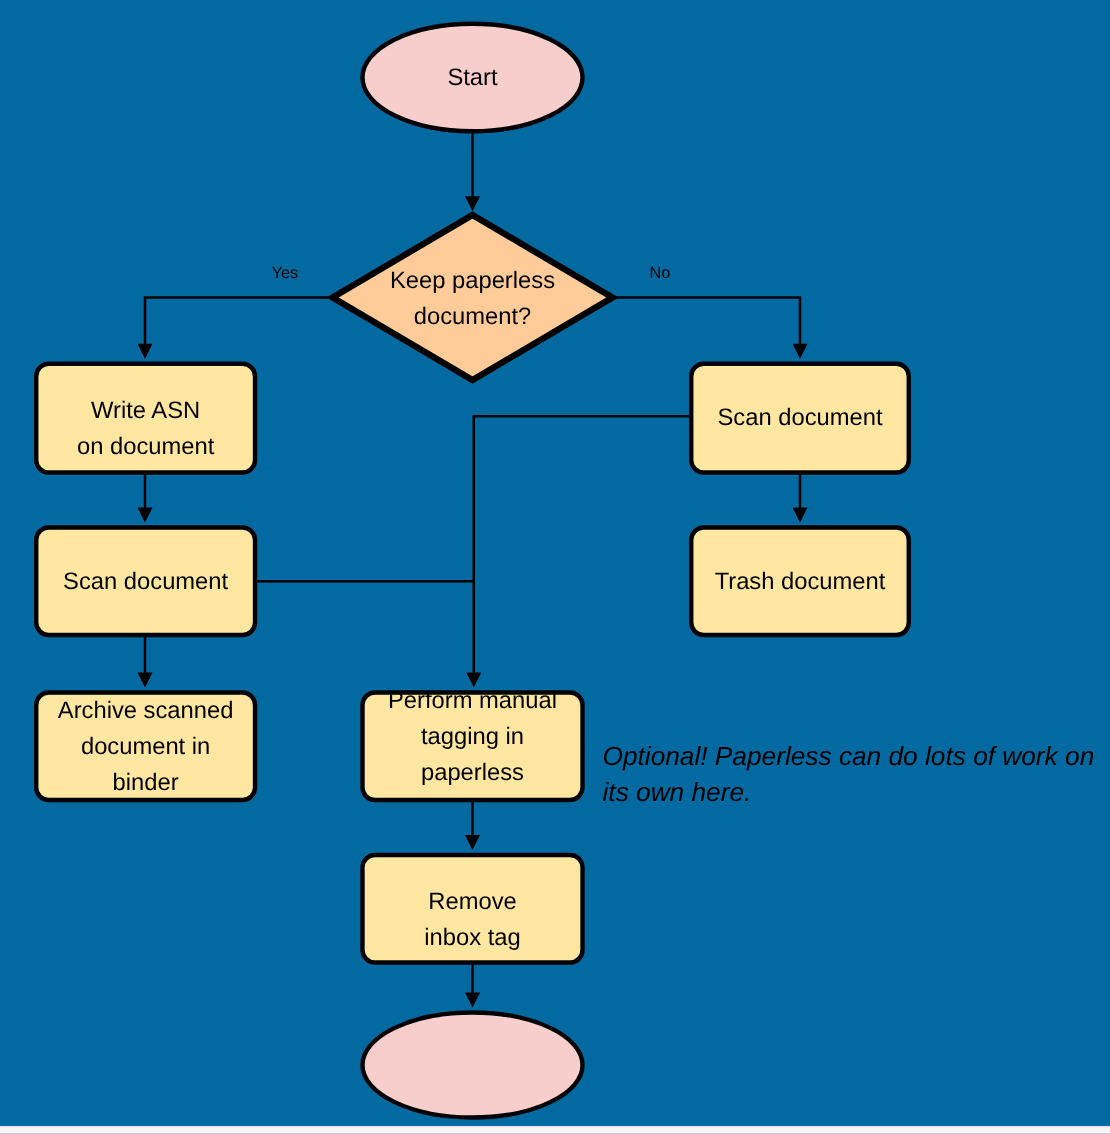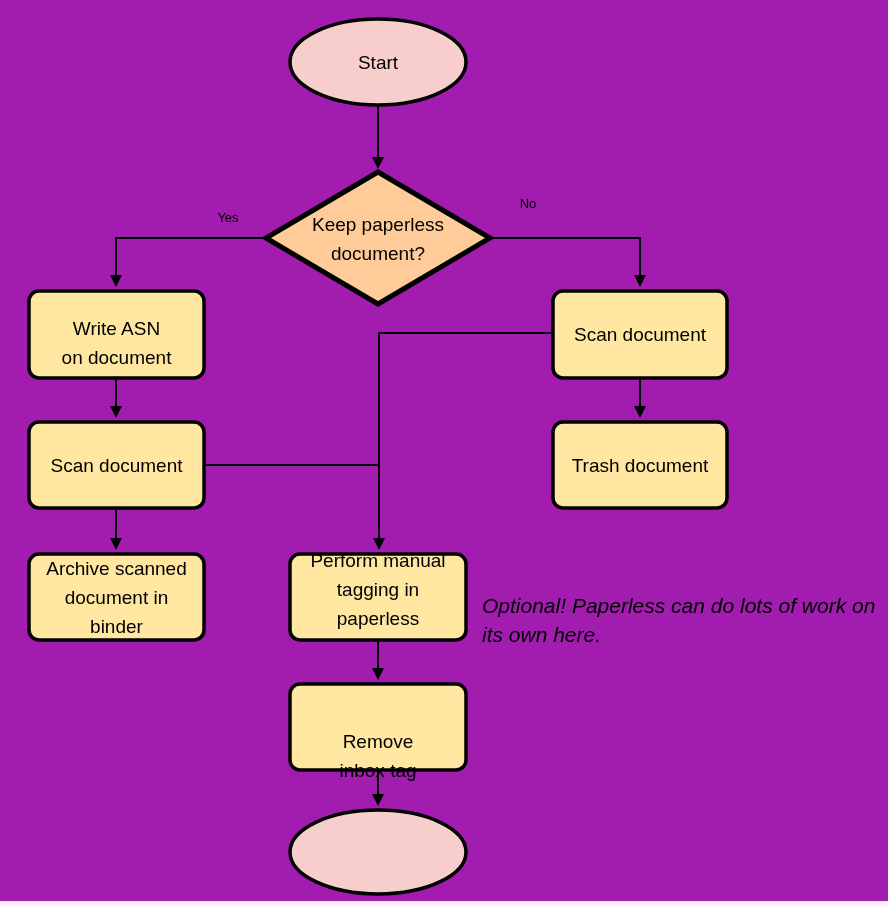--- a/index.html
+++ b/index.html
@@ -5,21 +5,21 @@
   html, body {
     margin: 0;
     padding: 0;
     background: #ffffff;
     font-family: "Liberation Sans", "DejaVu Sans", sans-serif;
   }
   .canvas {
     position: relative;
     width: 888px;
     height: 907px;
-    background: #a21caf;
+    background: #0369a1;
     overflow: hidden;
   }
   .canvas svg {
     position: absolute;
     left: 0;
     top: 0;
   }
   .edge {
     fill: none;
     stroke: #000000;
@@ -123,26 +123,26 @@
   <div class="node-label" style="left:553px; top:422px; width:174px; height:86px;">Trash document</div>
 
   <div class="node-label" style="left:29px; top:554px; width:175px; height:86px;">Archive scanned
 document in
 binder</div>
 
   <div class="node-label" style="left:290px; top:554px; width:176px; height:70px;">Perform manual
 tagging in
 paperless</div>
 
-  <div class="node-label" style="left:290px; top:684px; width:176px; height:104px;margin-top:20px;">Remove
+  <div class="node-label" style="left:290px; top:684px; width:176px; height:104px;">Remove
 inbox tag</div>
 
 
   <div class="edge-label" style="left:200px; top:210px; width:56px;">Yes</div>
 
-  <div class="edge-label" style="left:500px; top:196px; width:56px;">No</div>
+  <div class="edge-label" style="left:500px; top:210px; width:56px;">No</div>
 
   <div class="note-text">Optional! Paperless can do lots of work on
 its own here.</div>
 
   <div class="bottom-strip"></div>
 
 </div>
 
 </body></html>

